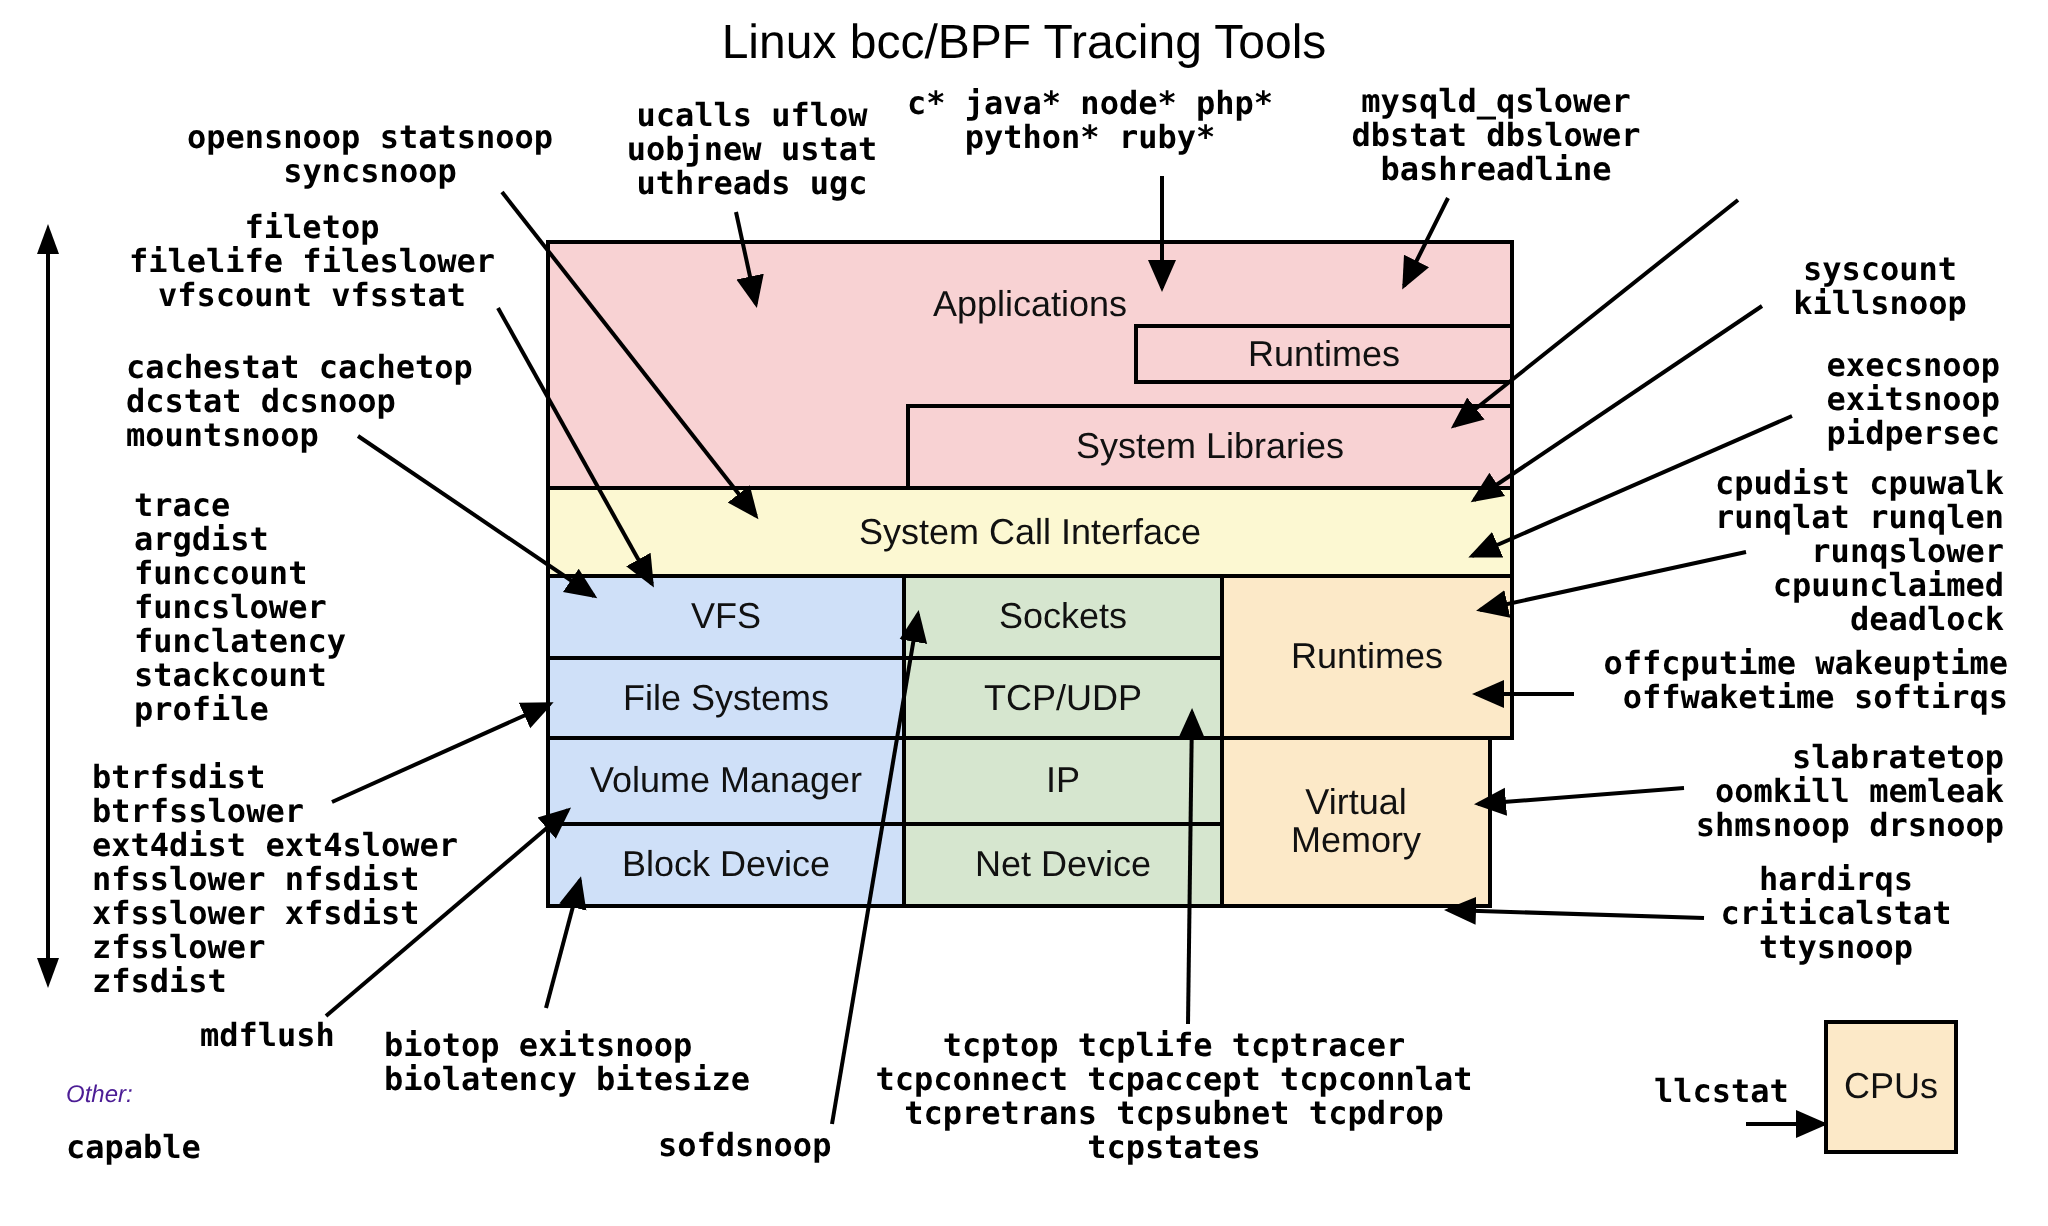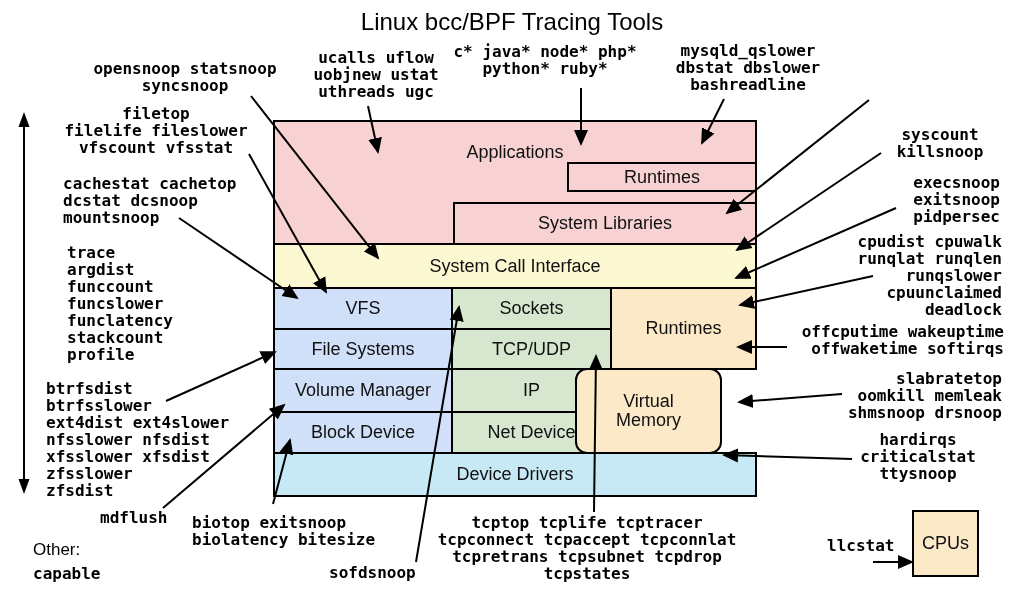--- a/index.html
+++ b/index.html
@@ -33,21 +33,21 @@
   #box-sci          { left:273px; top:243px; width:484px; height:46px; z-index:1; }
   #box-vfs          { left:273px; top:287px; width:180px; height:43px; }
   #box-fs           { left:273px; top:328px; width:180px; height:42px; }
   #box-volmgr       { left:273px; top:368px; width:180px; height:45px; }
   #box-blockdev     { left:273px; top:411px; width:180px; height:43px; }
   #box-sockets      { left:451px; top:287px; width:161px; height:43px; }
   #box-tcpudp       { left:451px; top:328px; width:161px; height:42px; }
   #box-ip           { left:451px; top:368px; width:161px; height:45px; }
   #box-netdev       { left:451px; top:411px; width:161px; height:43px; }
   #box-sched        { left:610px; top:287px; width:147px; height:83px; }
-  #box-vm           { left:575px; top:368px; width:147px; height:86px;border-radius:12px; }
+  #box-vm           { left:610px; top:368px; width:136px; height:86px; }
   #box-dd           { left:273px; top:452px; width:484px; height:45px; }
   #box-cpus         { left:912px; top:510px; width:67px;  height:67px; z-index:1; }
 
   
   .mono {
     position:absolute; font-family:"DejaVu Sans Mono", monospace;
     font-weight:bold; font-size:16px; line-height:17px; color:#000;
     white-space:pre-line; z-index:4;
   }
   .ctr { text-align:center; }
@@ -67,21 +67,21 @@
   #lbl-mysqld      { left:663px; top:42px;  width:170px; }
   #lbl-gethost     { left:845px; top:61px;  width:160px; }
   #lbl-syscount    { left:880px; top:126px; width:120px; }
   #lbl-execsnoop   { right:24px; top:174px; width:120px; }
   #lbl-cpudist     { right:22px; top:233px; width:170px; }
   #lbl-offcputime  { right:20px; top:323px; width:230px; }
   #lbl-slabratetop { right:22px; top:370px; width:180px; }
   #lbl-hardirqs    { left:858px; top:431px; width:120px; }
   #lbl-llcstat     { left:827px; top:537px; }
   #lbl-other-heading {
-    position:absolute; left:33px; top:540px; font-size:17px; color:#000000; z-index:4;
+    position:absolute; left:33px; top:540px; font-size:12px; color:#4c1d95; z-index:4;font-style:italic;
   }
   
   #arrows { position:absolute; left:0; top:0; z-index:5; pointer-events:none; }
   #arrows line { stroke:#000; stroke-width:2; }
   #arrows polygon { fill:#000; }
 </style>
 </head>
 <body>
 
 <div id="stage">
@@ -123,23 +123,20 @@
   </div>
   <div class="box green" id="box-netdev">
     <span>Net Device</span>
   </div>
   <div class="box orange" id="box-sched">
     <span>Runtimes</span>
   </div>
   <div class="box orange" id="box-vm">
     <span style="white-space:pre-line">Virtual
 Memory</span>
-  </div>
-  <div class="box cyan" id="box-dd">
-    <span>Device Drivers</span>
   </div>
   <div class="box orange" id="box-cpus">
     <span>CPUs</span>
   </div>
 
   <div class="mono ctr" id="lbl-opensnoop">opensnoop statsnoop
 syncsnoop</div>
   <div class="mono ctr" id="lbl-filetop">filetop
 filelife fileslower
 vfscount vfsstat</div>

